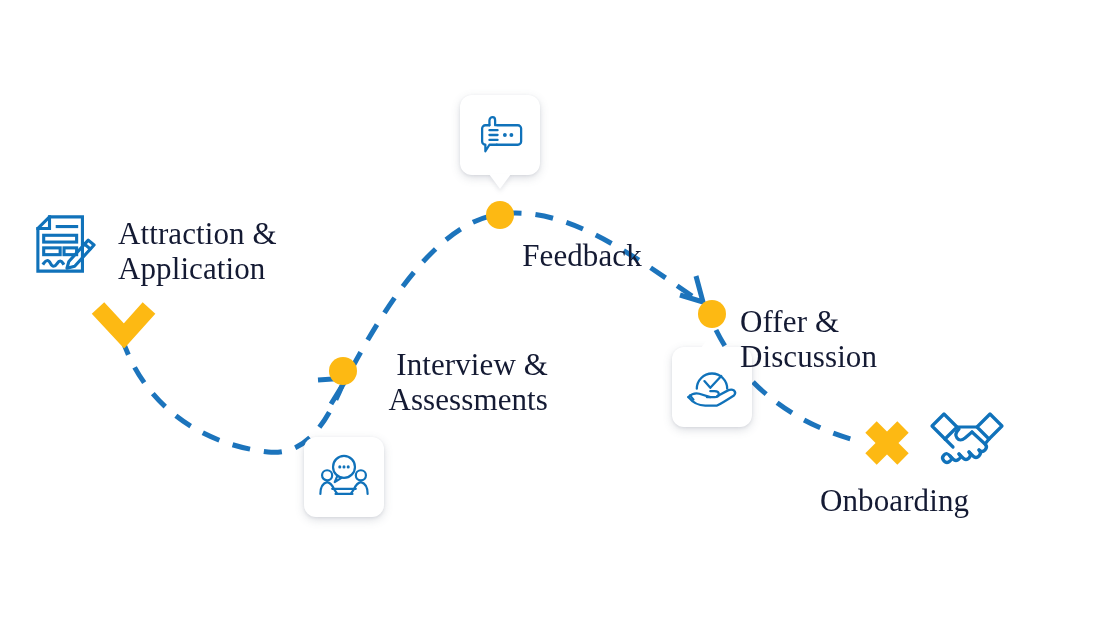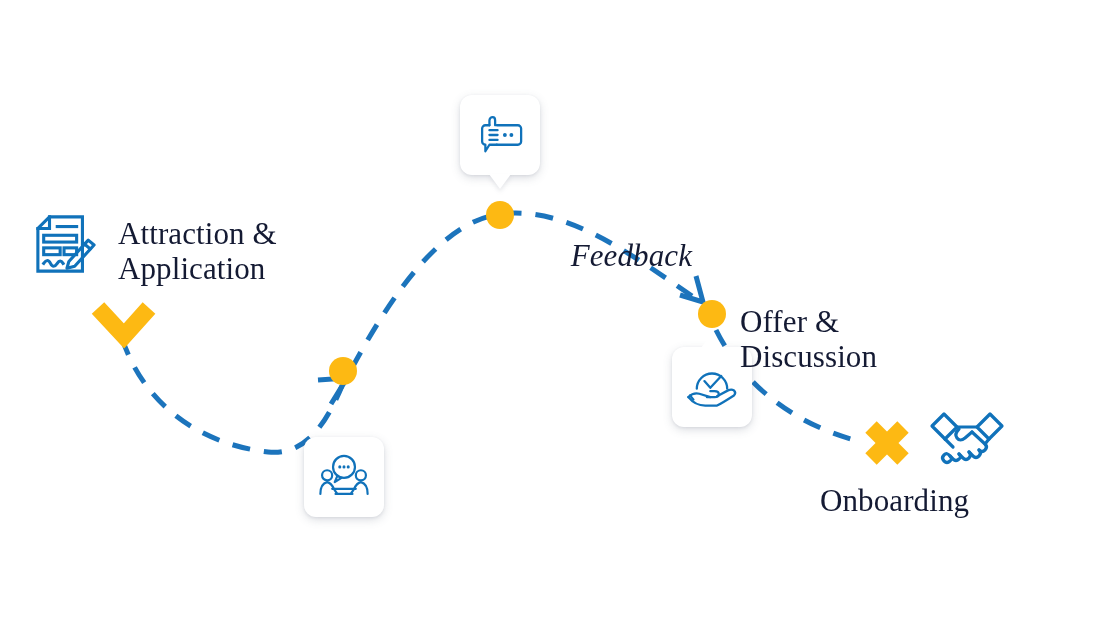--- a/index.html
+++ b/index.html
@@ -33,21 +33,21 @@
     font-weight: 400;
     font-size: 31px;
     line-height: 1.13;
     letter-spacing: 0.1px;
     white-space: pre-line;
   }
   .stage-label.align-left   { text-align: left; }
   .stage-label.align-right  { text-align: right; }
 
   #label-attraction  { left: 118px;  top: 216px; text-align: left;  width: 260px; }
-  #label-feedback    { left: 472px;  top: 238px; text-align: right;  width: 220px; font-style: italic; }
+  #label-feedback    { left: 472px;  top: 238px; text-align: center;  width: 220px; }
   #label-interview   { left: 140px;  top: 347px; text-align: right; width: 408px; }
   #label-offer       { left: 740px;  top: 268px; text-align: left;  width: 250px; margin-top: 36px; }
   #label-onboarding  { left: 820px;  top: 483px; text-align: left; width: 240px; }
 
   
   .icon-card {
     position: absolute;
     width: 80px;
     height: 80px;
     background: #ffffff;
@@ -155,20 +155,22 @@
       <circle cx="32" cy="20" r="1.8" fill="#1072BA" stroke="none"></circle>
       <circle cx="37" cy="20" r="1.8" fill="#1072BA" stroke="none"></circle>
       <circle cx="12" cy="30" r="6"></circle>
       <circle cx="52" cy="30" r="6"></circle>
       <path d="M4 52 q0 -12 8 -14 q5 1 8 8 l4 6"></path>
       <path d="M60 52 q0 -12 -8 -14 q-5 1 -8 8 l-4 6"></path>
       <path d="M18 46 L46 46"></path>
       <path d="M22 52 L42 52"></path>
     </svg>
   </div>
+  <div class="stage-label align-right" id="label-interview">Interview &amp;
+Assessments</div>
 
   <div class="icon-card tail-up" id="card-offer">
     <span class="tail"></span>
     <svg class="icon-svg" width="54" height="54" viewBox="0 0 64 64" fill="none" stroke="#1072BA" stroke-width="2.7" stroke-linecap="round" stroke-linejoin="round">
       <path d="M14 34 A17 17 0 1 1 50 34"></path>
       <path d="M23 25 L30 33 L43 19"></path>
       <path d="M4 44 q6 -6 13 -4 l13 4"></path>
       <path d="M4 44 q8 10 20 10 h14 q6 -3 20 -12 q3 -3 0 -6 q-3 -2 -7 0 l-13 7"></path>
       <path d="M26 44 h9 q5 0 5 -3.5 t-5 -3.5 h-5"></path>
       <path d="M6 42 L10 47"></path>

